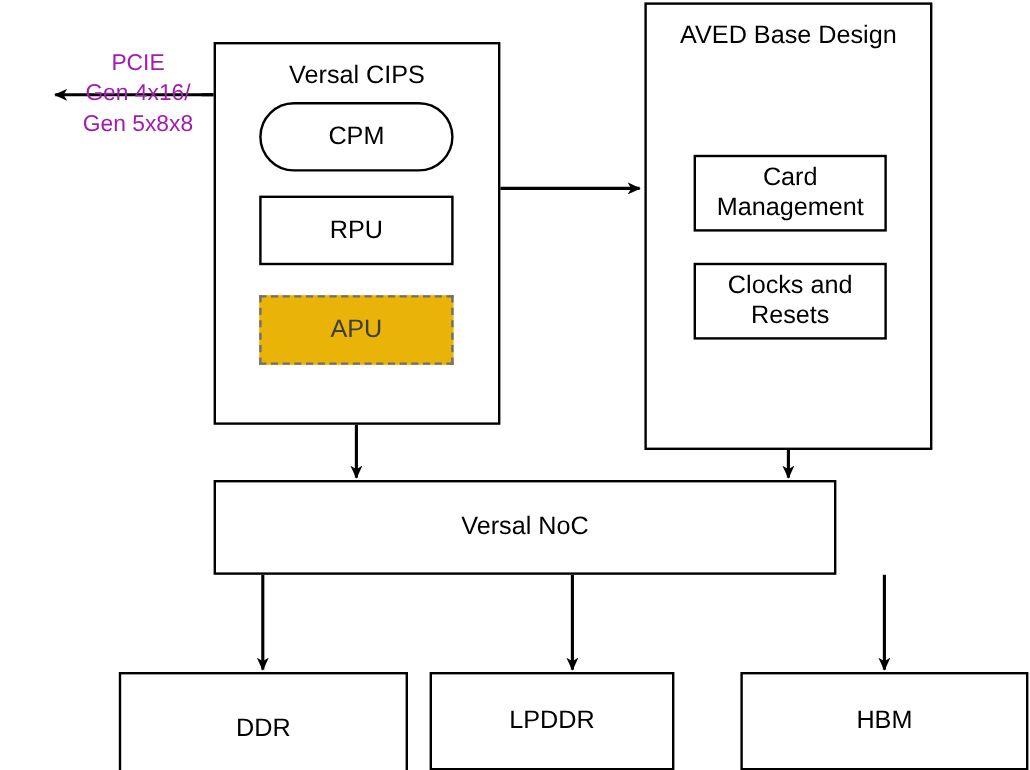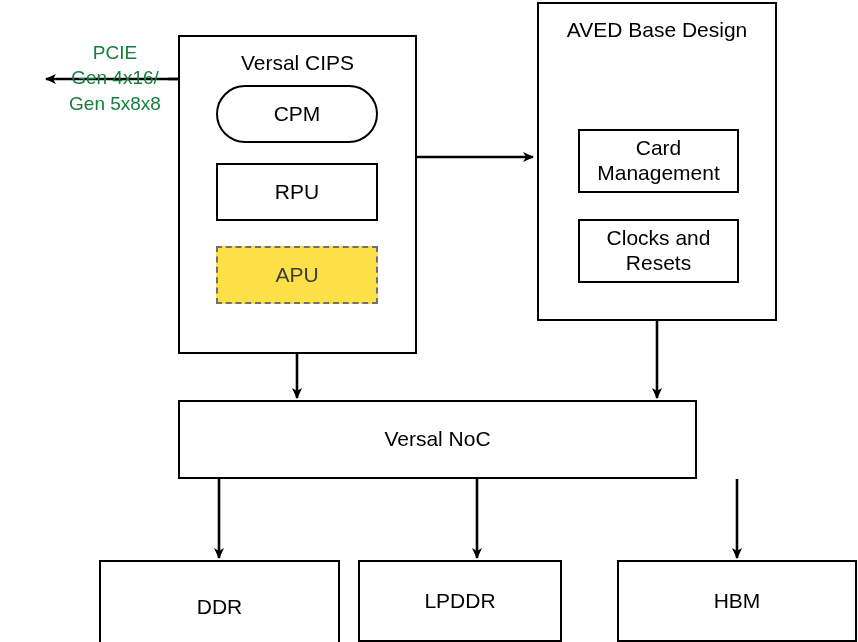--- a/index.html
+++ b/index.html
@@ -42,29 +42,29 @@
   .container-title {
     position: absolute;
     left: 0;
     right: 0;
     text-align: center;
     font-size: 21px;
     color: #000000;
   }
   .ghost {
     border: 2px dashed #6f6f6f;
-    background: #fde047;
+    background: #eab308;
     color: #3d3d3d;
   }
   .edge-label {
     position: absolute;
     text-align: center;
     font-size: 19px;
     line-height: 1.33;
-    color: #15803d;
+    color: #a21caf;
     white-space: pre-line;
   }
 </style>
 </head>
 <body>
 
 <div id="canvas">
 
   <svg class="layer" viewBox="0 0 858 642">
     <defs>
@@ -116,21 +116,21 @@
   <div class="box container-box" style="left:178px; top:2px; width:239px; height:319px;margin-top:33px;">
     <div class="container-title" style="top:14px;">Versal CIPS</div>
 
     <div class="box" style="left:36px; top:48px; width:162px; height:58px;border-radius:29px;">CPM</div>
 
     <div class="box" style="left:36px; top:126px; width:162px; height:58px;">RPU</div>
 
     <div class="box ghost" style="left:36px; top:209px; width:162px; height:58px;">APU</div>
   </div>
 
-  <div class="box container-box" style="left:537px; top:2px; width:240px; height:319px;">
+  <div class="box container-box" style="left:537px; top:2px; width:240px; height:373px;">
     <div class="container-title" style="top:14px;">AVED Base Design</div>
 
     <div class="box" style="left:39px; top:125px; width:161px; height:64px;">Card Management</div>
 
     <div class="box" style="left:39px; top:215px; width:161px; height:64px;">Clocks and Resets</div>
   </div>
 
   <div class="box" style="left:178px; top:400px; width:519px; height:79px;">Versal NoC</div>
 
   <div class="box" style="left:99px; top:560px; width:241px; height:94px;">DDR</div>

